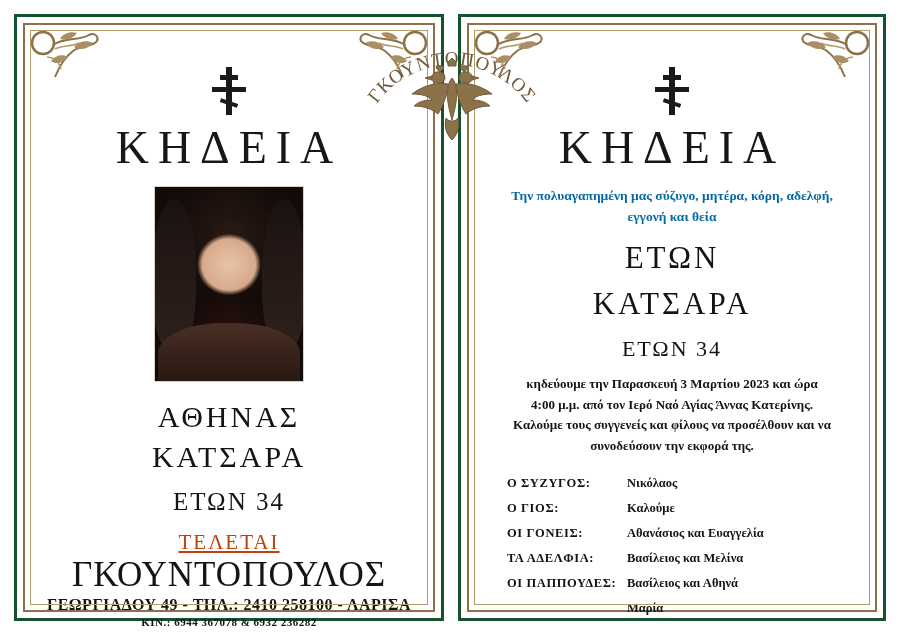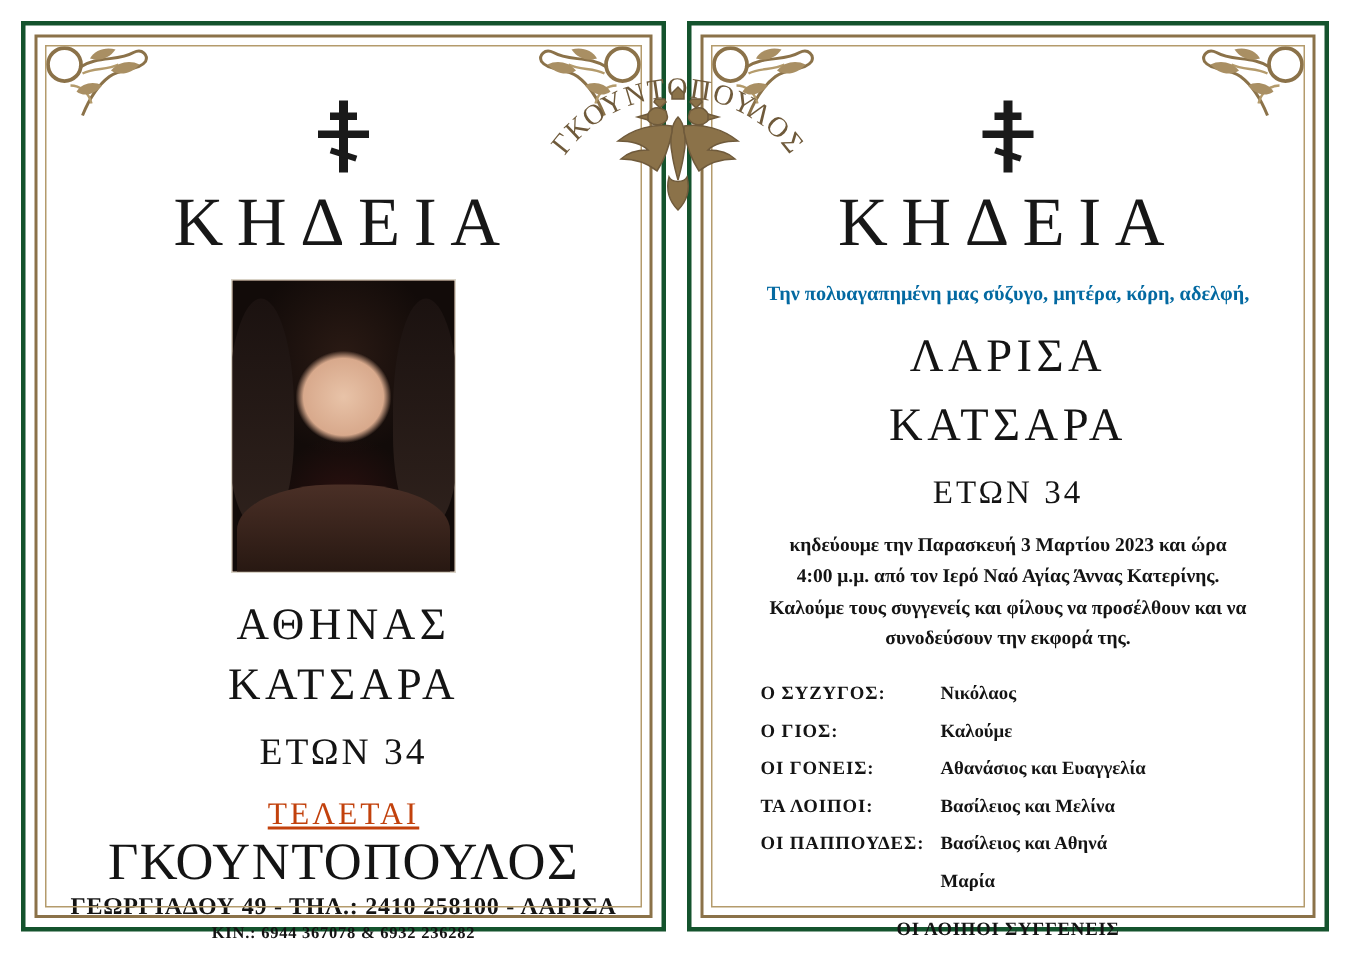--- a/index.html
+++ b/index.html
@@ -343,23 +343,24 @@
               <rect x="6" y="24" width="34" height="5"></rect>
               <rect x="14" y="38" width="18" height="4" transform="rotate(18 23 40)"></rect>
             </g>
           </svg>
         </div>
         <div class="kideia">ΚΗΔΕΙΑ</div>
       </div>
 
       <div class="r-intro">
         <div>Την πολυαγαπημένη μας σύζυγο,  μητέρα, κόρη, αδελφή,</div>
-      </div>
-
-      <div class="r-name1">ΛΑΡΙΣΑ</div>
+        <div>εγγονή και θεία</div>
+      </div>
+
+      <div class="r-name1">ΕΤΩΝ</div>
       <div class="r-name2">ΚΑΤΣΑΡΑ</div>
       <div class="r-age">ΕΤΩΝ  34</div>
 
       <div class="r-service">
         <div>κηδεύουμε την Παρασκευή 3 Μαρτίου 2023 και ώρα</div>
         <div>4:00 μ.μ.  από τον Ιερό Ναό Αγίας Άννας Κατερίνης.</div>
         <div>Καλούμε τους συγγενείς και φίλους να προσέλθουν και να</div>
         <div>συνοδεύσουν την εκφορά της.</div>
       </div>
 
@@ -371,21 +372,21 @@
           </tr>
           <tr>
             <td class="rel-label">Ο ΓΙΟΣ:</td>
             <td class="rel-value">Καλούμε</td>
           </tr>
           <tr>
             <td class="rel-label">ΟΙ ΓΟΝΕΙΣ:</td>
             <td class="rel-value">Αθανάσιος και Ευαγγελία</td>
           </tr>
           <tr>
-            <td class="rel-label">ΤΑ ΛΟΙΠΟΙ:</td>
+            <td class="rel-label">ΤΑ ΑΔΕΛΦΙΑ:</td>
             <td class="rel-value">Βασίλειος και Μελίνα</td>
           </tr>
           <tr>
             <td class="rel-label">ΟΙ ΠΑΠΠΟΥΔΕΣ:</td>
             <td class="rel-value">Βασίλειος και Αθηνά</td>
           </tr>
           <tr>
             <td class="rel-label"></td>
             <td class="rel-extra">Μαρία</td>
           </tr>

